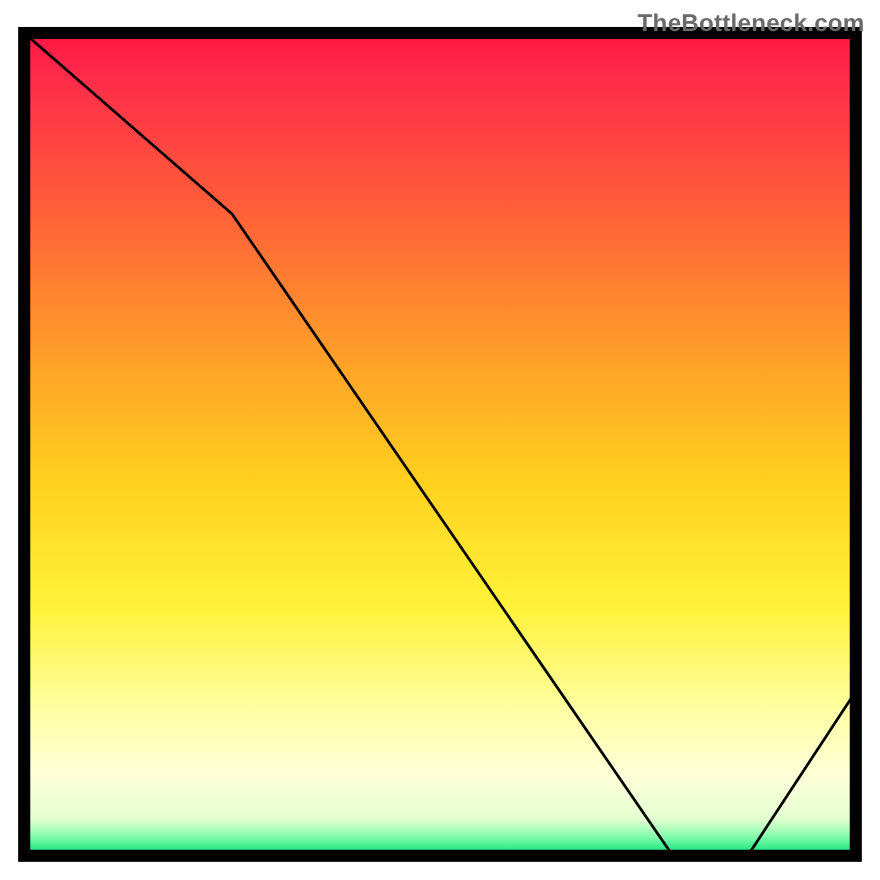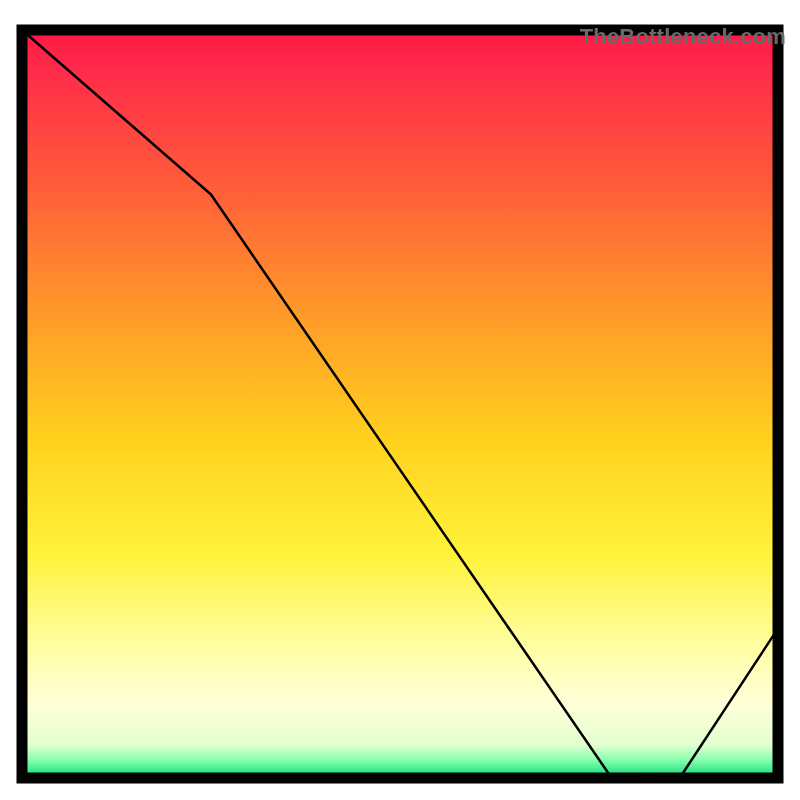--- a/index.html
+++ b/index.html
@@ -11,21 +11,21 @@
     font-family: Arial, Helvetica, sans-serif;
     overflow: hidden;
   }
   .chart-container {
     position: relative;
     width: 800px;
     height: 800px;
   }
   .watermark {
     position: absolute;
-    top: 24px;
+    top: 8px;
     right: 14px;
     font-size: 22px;
     font-weight: bold;
     color: #6a6a6a;
     z-index: 5;
     letter-spacing: 0.2px;
   }
   svg {
     display: block;
   }

